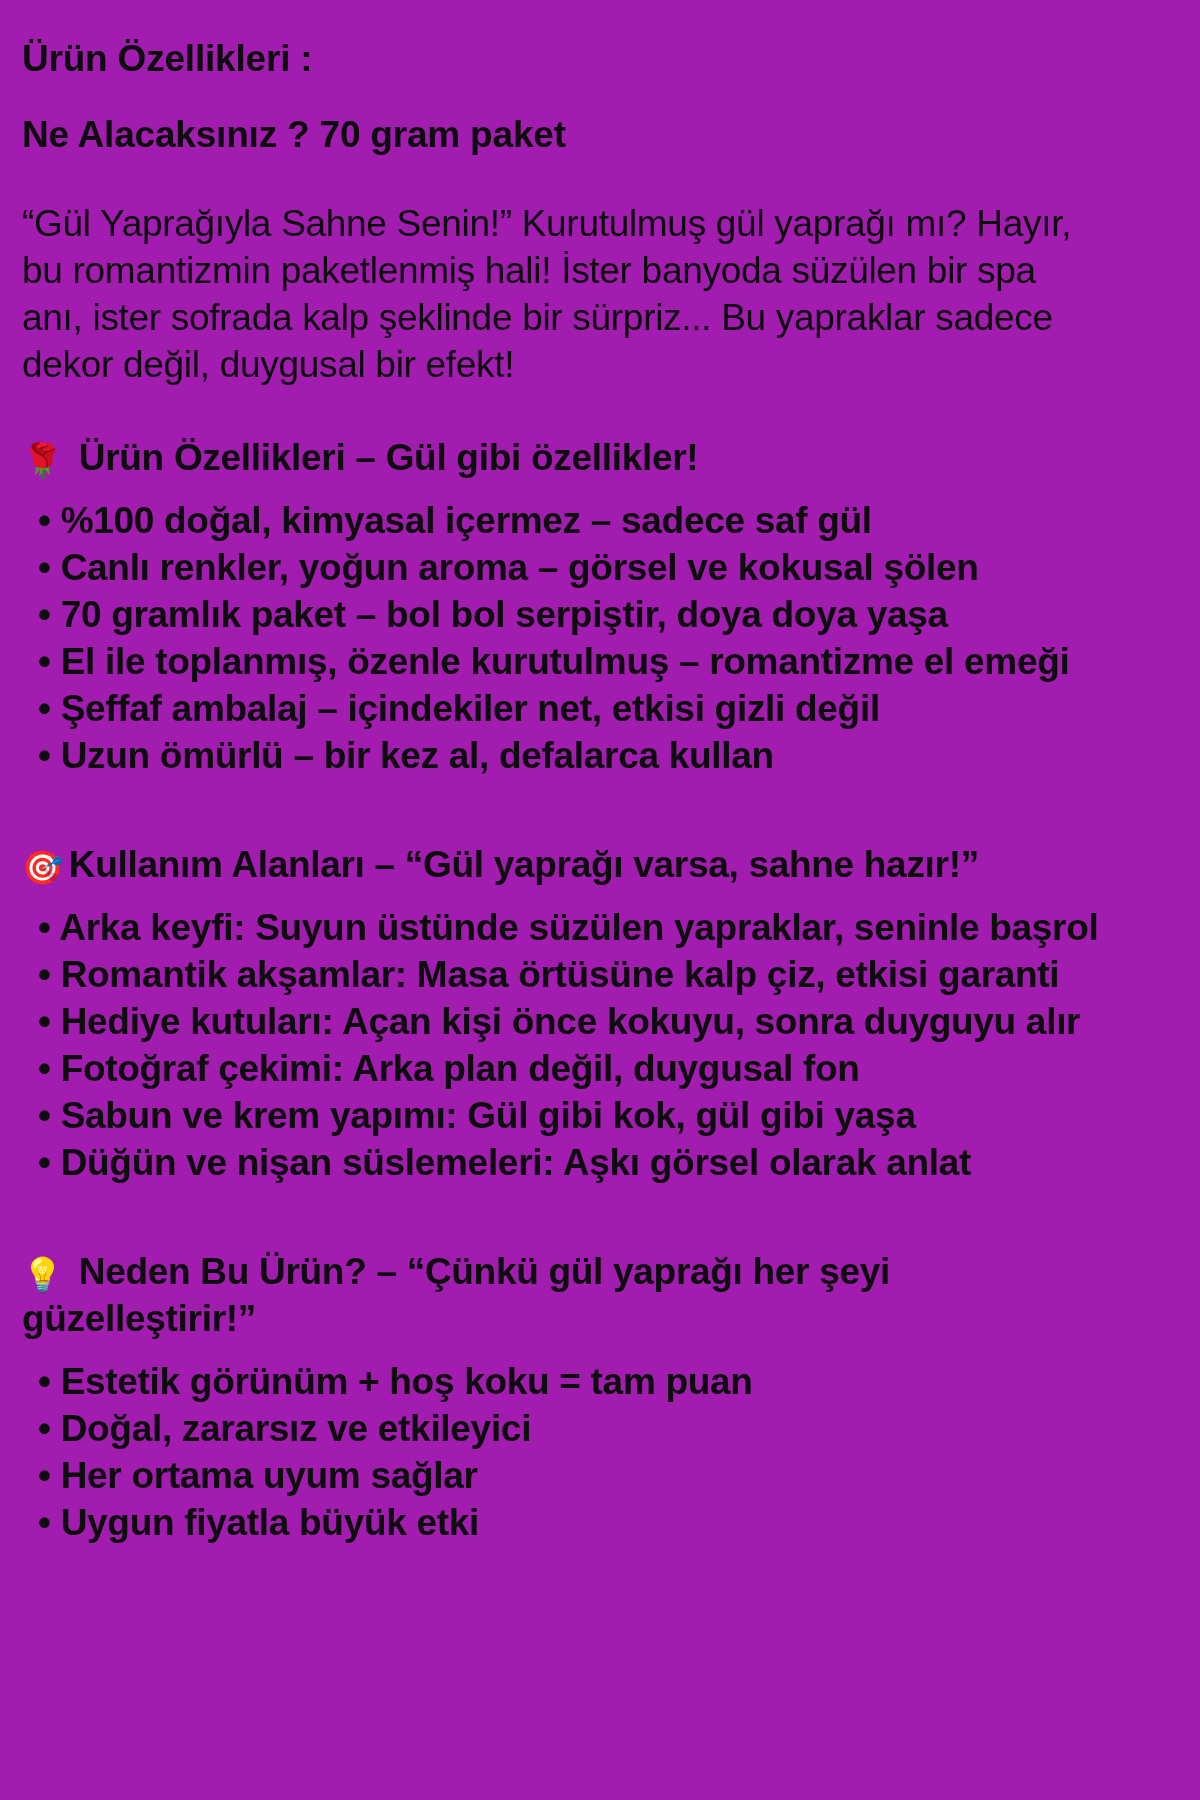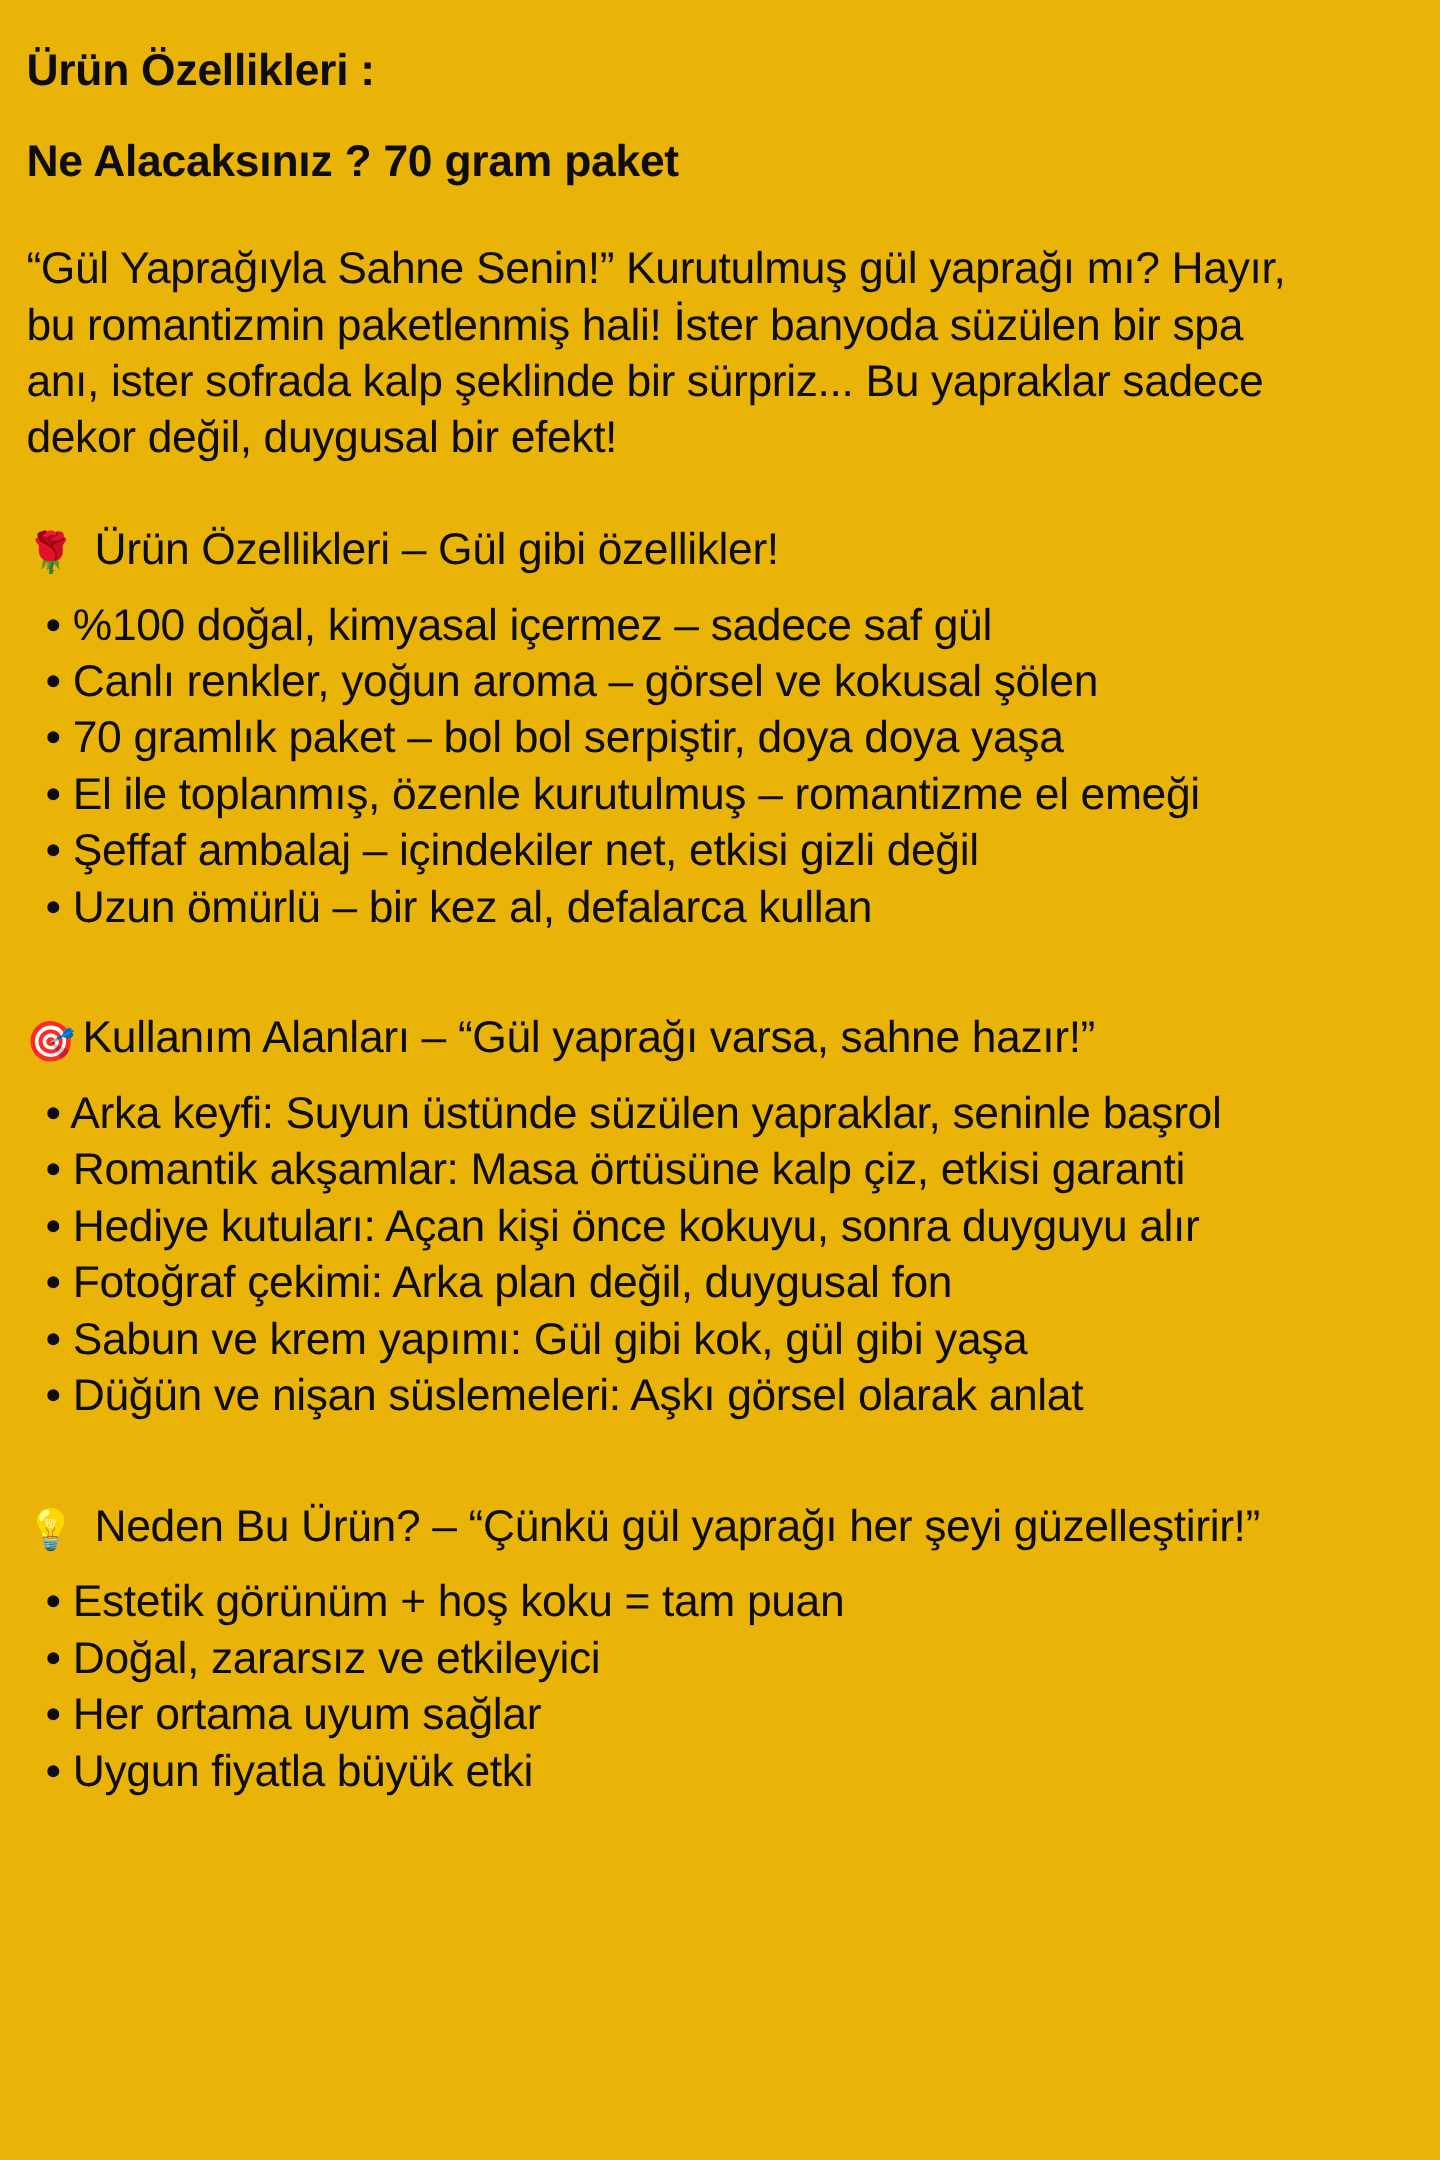--- a/index.html
+++ b/index.html
@@ -13,41 +13,41 @@
     background: #fbfbfa;
     font-family: "Liberation Sans", "DejaVu Sans", sans-serif;
     color: #0d0d0d;
     overflow: hidden;
   }
   .page {
     box-sizing: border-box;
     width: 1200px;
     height: 1800px;
     padding: 34px 28px 0 22px;
-    background: #eab308;
+    background: #a21caf;
   }
   .heading-line {
     font-size: 37px;
     line-height: 50px;
     letter-spacing: -0.2px;
     margin: 0;
   }
   .spacer-sm { height: 26px; }
   .spacer-md { height: 40px; }
   .spacer-lg { height: 46px; }
 
   .para {
     font-size: 37px;
     line-height: 47px;
     letter-spacing: -0.3px;
     max-width: 1052px;
     margin: 0;
   }
 
-  .section { margin: 0; }
+  .section { margin: 0; font-weight: bold; }
   .section-title {
     font-size: 37px;
     line-height: 47px;
     letter-spacing: -0.3px;
     margin: 0;
     max-width: 1052px;
   }
   .emoji {
     font-family: "DejaVu Sans", sans-serif;
     font-size: 33px;

